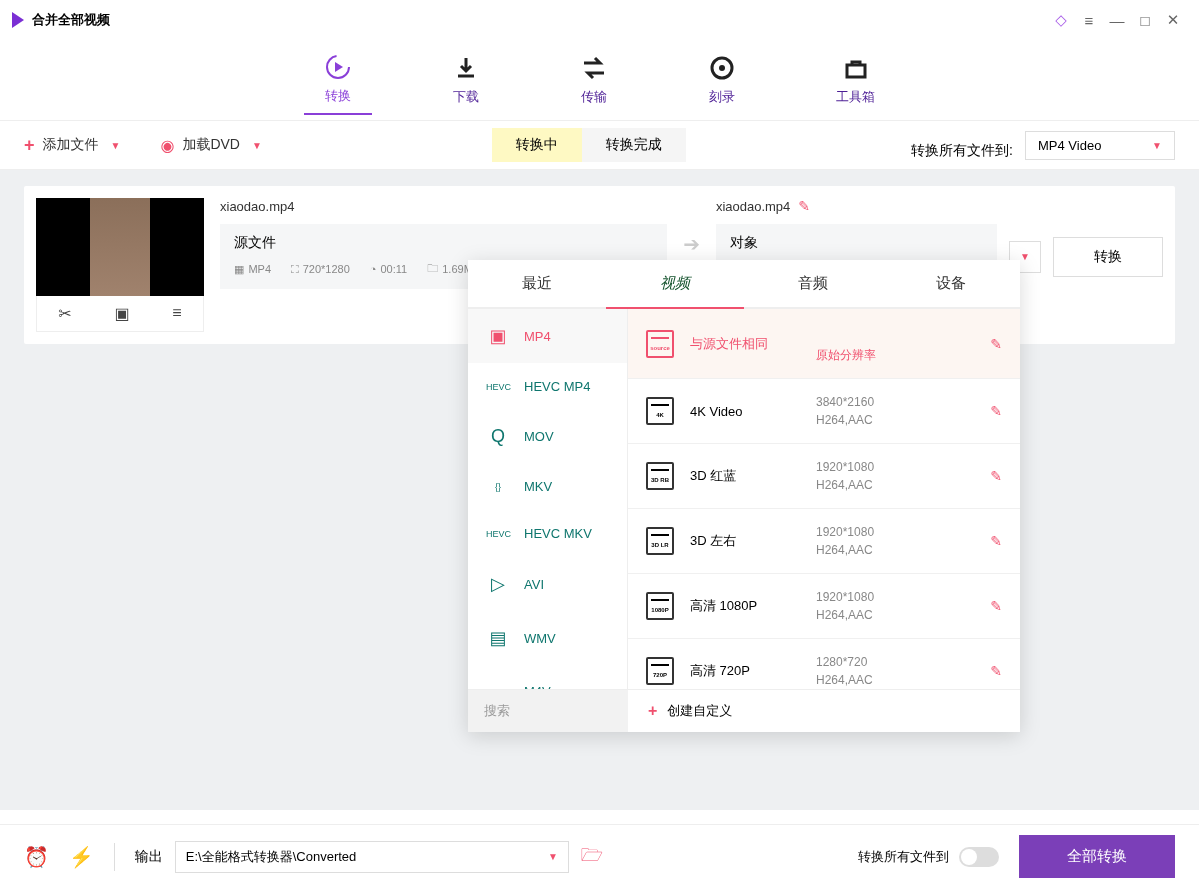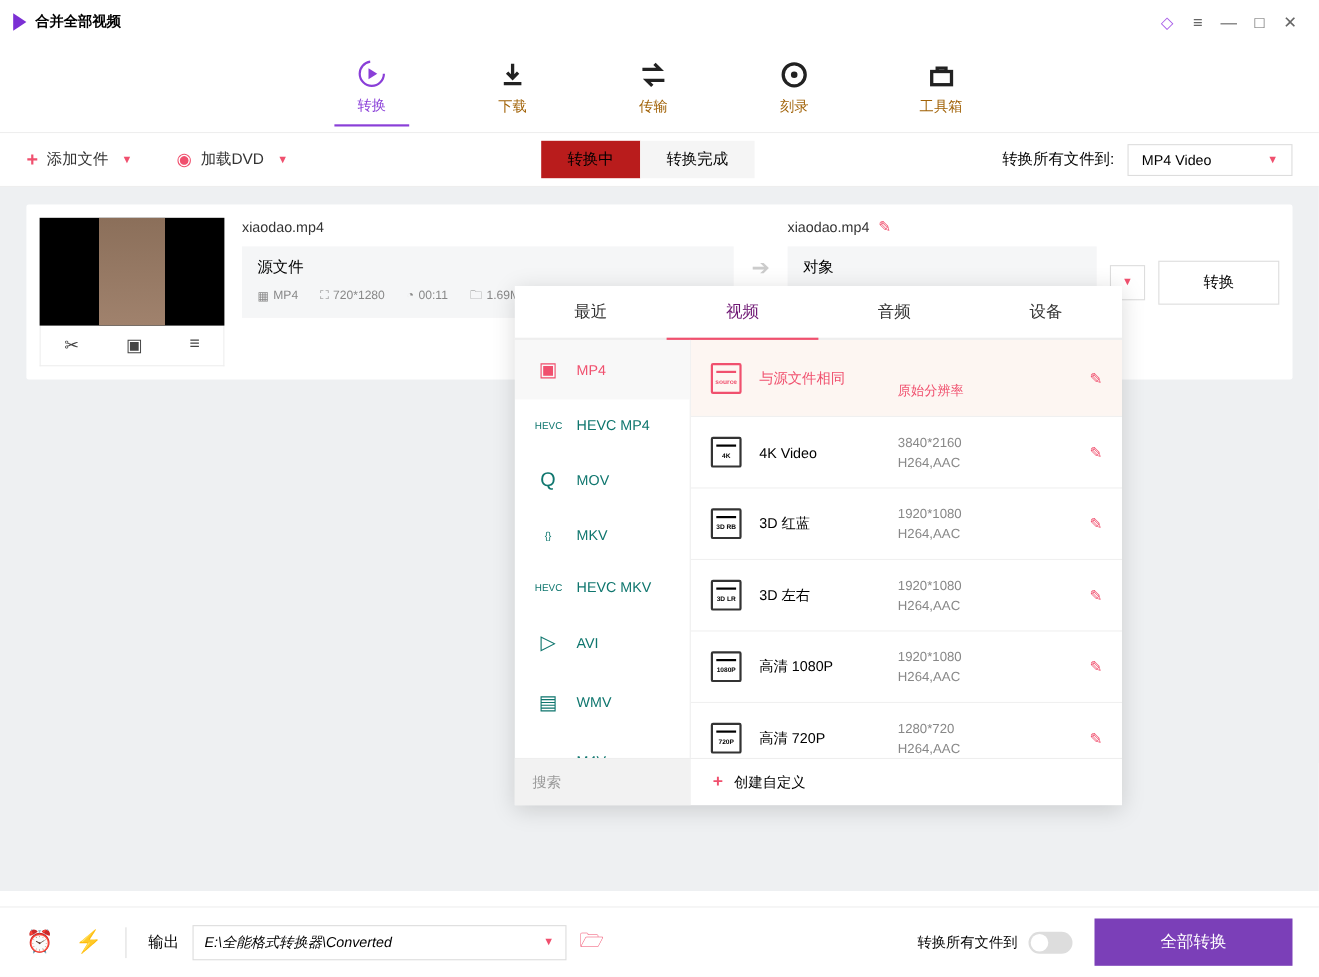--- a/index.html
+++ b/index.html
@@ -6,36 +6,36 @@
 body { background: #fff; width: 1199px; height: 888px; overflow: hidden; position: relative; }
 
 .titlebar { height: 40px; display: flex; align-items: center; padding: 0 12px; }
 .logo-icon { width: 0; height: 0; border-left: 12px solid #7b2fd4; border-top: 8px solid transparent; border-bottom: 8px solid transparent; margin-right: 8px; }
 .app-title { font-size: 13px; font-weight: bold; }
 .titlebar-spacer { flex: 1; }
 .titlebar-btn { width: 28px; height: 28px; display: flex; align-items: center; justify-content: center; cursor: pointer; color: #666; font-size: 15px; }
 .user-icon { color: #a85ee8; }
 
 .main-nav { height: 80px; display: flex; justify-content: center; gap: 60px; align-items: center; }
-.nav-item { display: flex; flex-direction: column; align-items: center; gap: 6px; cursor: pointer; color: #a16207; font-size: 13px; padding: 8px 20px; }
+.nav-item { display: flex; flex-direction: column; align-items: center; gap: 6px; cursor: pointer; color: #4c1d95; font-size: 13px; padding: 8px 20px; }
 .nav-item.active { color: #8a3fd8; border-bottom: 2px solid #8a3fd8; }
 .nav-icon { width: 28px; height: 28px; display: flex; align-items: center; justify-content: center; font-size: 22px; }
 
 .toolbar { height: 50px; background: #fff; border-top: 1px solid #eee; border-bottom: 1px solid #eee; display: flex; align-items: center; padding: 0 24px; gap: 40px; }
 .tb-btn { display: flex; align-items: center; gap: 8px; cursor: pointer; font-size: 14px; color: #333; }
 .plus-orange { color: #f0506e; font-size: 18px; font-weight: bold; }
 .dvd-icon { color: #f0506e; font-size: 16px; }
 .chev { color: #f0506e; font-size: 10px; margin-left: 4px; }
 
 .tab-group { display: flex; margin-left: auto; }
 .tab-btn { padding: 8px 24px; background: #e5e5e5; cursor: pointer; font-size: 14px; }
-.tab-btn.active { background: #b91c1c; }
+.tab-btn.active { background: #fef9c3; }
 .tab-btn:not(.active) { background: #f5f5f5; }
 
-.right-group { display: flex; align-items: center; gap: 12px; margin-left: auto; }
+.right-group { display: flex; align-items: flex-end; gap: 12px; margin-left: auto; }
 .output-select { border: 1px solid #ddd; padding: 6px 12px; width: 150px; display: flex; justify-content: space-between; align-items: center; font-size: 13px; cursor: pointer; }
 .output-select .chev2 { color: #f0506e; font-size: 10px; }
 
 .content { background: #eef0f2; padding: 16px 24px; height: 640px; position: relative; }
 .file-row { background: #fff; border-radius: 2px; padding: 12px; display: flex; gap: 16px; align-items: flex-start; }
 .thumb-box { width: 168px; }
 .thumb { width: 168px; height: 98px; background: #000; position: relative; overflow: hidden; }
 .thumb-img { width: 60px; height: 98px; background: linear-gradient(#8b6f5a, #a0826d); margin: 0 auto; position: relative; }
 .thumb-tools { display: flex; justify-content: space-around; padding: 8px 0; border: 1px solid #eee; border-top: none; }
 .thumb-tools span { cursor: pointer; color: #444; font-size: 16px; }
@@ -53,21 +53,21 @@
 .target-row { display: flex; align-items: center; gap: 12px; }
 .target-box { flex: 1; }
 .dropdown-btn { width: 32px; height: 32px; border: 1px solid #ddd; background: #fff; display: flex; align-items: center; justify-content: center; cursor: pointer; }
 .dropdown-btn span { color: #f0506e; font-size: 10px; }
 .convert-btn { padding: 10px 40px; background: #fff; border: 1px solid #ddd; cursor: pointer; font-size: 14px; }
 
 
 .format-picker { position: absolute; left: 468px; top: 90px; width: 552px; background: #fff; box-shadow: 0 4px 20px rgba(0,0,0,0.15); z-index: 100; }
 .fp-tabs { display: flex; border-bottom: 2px solid #eee; }
 .fp-tab { flex: 1; text-align: center; padding: 14px 0; font-size: 15px; cursor: pointer; color: #333; }
-.fp-tab.active { color: #701a75; border-bottom: 2px solid #f0506e; margin-bottom: -2px; }
+.fp-tab.active { color: #14532d; border-bottom: 2px solid #f0506e; margin-bottom: -2px; font-style: italic; }
 .fp-body { display: flex; height: 380px; }
 .fp-left { width: 160px; border-right: 1px solid #eee; overflow-y: auto; }
 .fp-format { display: flex; align-items: center; gap: 14px; padding: 16px 18px; cursor: pointer; font-size: 13px; color: #0f766e; }
 .fp-format.active { background: #f8f8f8; color: #f0506e; }
 .fp-format-icon { font-size: 18px; width: 24px; text-align: center; }
 .fp-right { flex: 1; overflow-y: auto; }
 .fp-preset { display: flex; align-items: center; padding: 14px 18px; border-bottom: 1px solid #f0f0f0; cursor: pointer; gap: 16px; }
 .fp-preset.highlight { background: #fdf6f2; }
 .fp-preset-icon { width: 28px; height: 28px; border: 2px solid #333; border-radius: 2px; display: flex; align-items: center; justify-content: center; font-size: 7px; flex-direction: column; position: relative; }
 .fp-preset.highlight .fp-preset-icon { border-color: #f0506e; color: #f0506e; }
@@ -80,28 +80,28 @@
 .fp-preset-edit { color: #f0506e; cursor: pointer; font-size: 14px; }
 .fp-footer { display: flex; border-top: 1px solid #eee; }
 .fp-search { width: 160px; padding: 12px 16px; background: #f2f2f2; font-size: 13px; color: #999; cursor: text; }
 .fp-custom { flex: 1; padding: 12px 20px; display: flex; align-items: center; gap: 10px; font-size: 13px; cursor: pointer; }
 .fp-custom .plus-orange { font-size: 16px; }
 
 .bottombar { position: absolute; bottom: 0; left: 0; right: 0; height: 64px; border-top: 1px solid #eee; background: #fff; display: flex; align-items: center; padding: 0 24px; gap: 20px; }
 .bb-icon { font-size: 20px; color: #333; cursor: pointer; }
 .bb-sep { width: 1px; height: 28px; background: #ddd; }
 .bb-output { display: flex; align-items: center; gap: 12px; }
-.bb-output-field { border: 1px solid #ddd; padding: 6px 10px; width: 340px; display: flex; justify-content: space-between; align-items: center; font-size: 13px; font-style: italic; }
+.bb-output-field { border: 1px solid #ddd; padding: 6px 10px; width: 394px; display: flex; justify-content: space-between; align-items: center; font-size: 13px; }
 .bb-output-field .chev2 { color: #f0506e; font-size: 10px; }
 .folder-icon { color: #f0506e; font-size: 18px; cursor: pointer; }
 .bb-spacer { flex: 1; }
 .merge-toggle { display: flex; align-items: center; gap: 10px; font-size: 13px; }
 .toggle { width: 40px; height: 20px; background: #ddd; border-radius: 10px; position: relative; cursor: pointer; }
 .toggle::after { content:""; width: 16px; height: 16px; background: #fff; border-radius: 50%; position: absolute; top: 2px; left: 2px; }
-.convert-all-btn { background: #7b3fb8; color: #fff; padding: 12px 60px; border: none; font-size: 15px; cursor: pointer; }
+.convert-all-btn { background: #7b3fb8; color: #fff; padding: 12px 48px; border: none; font-size: 15px; cursor: pointer; }
 
 svg { display: block; }
 </style>
 </head>
 <body>
 
 <div class="titlebar">
   <div class="logo-icon"></div>
   <div class="app-title">合并全部视频</div>
   <div class="titlebar-spacer"></div>

